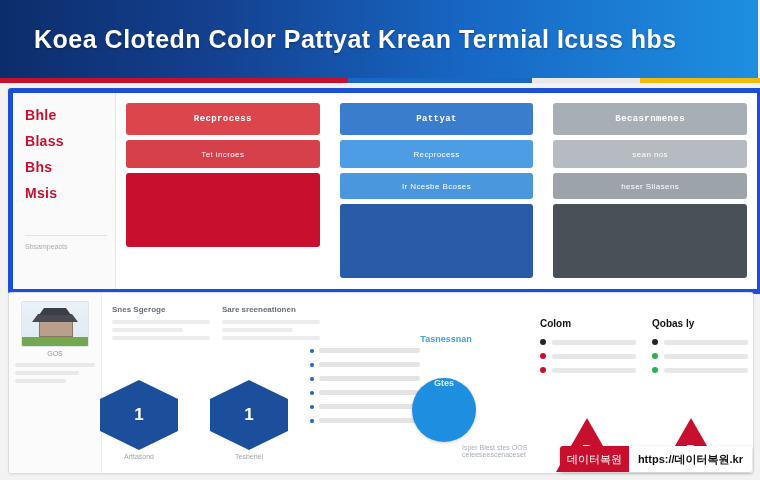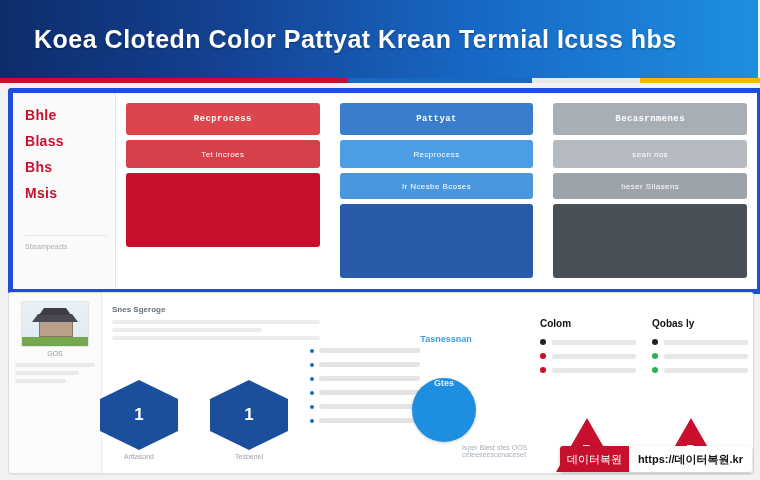--- a/index.html
+++ b/index.html
@@ -210,20 +210,26 @@
       </div>
     </div>
 
     <div class="minicols">
       <div class="minicol">
         <div class="t blurtext">Snes Sgeroge</div>
         <span class="l"></span>
           <span class="l s"></span>
           <span class="l"></span>
       </div>
+      <div class="minicol">
+        <div class="t blurtext">Sare sreeneationen</div>
+        <span class="l"></span>
+          <span class="l s"></span>
+          <span class="l"></span>
+      </div>
     </div>
   </div>
 
   <div class="hexrow">
     <div class="hexwrap">
       <div class="hex">1</div>
       <div class="hexcap blurtext">Arttasond</div>
     </div>
     <div class="hexwrap">
       <div class="hex">1</div>

